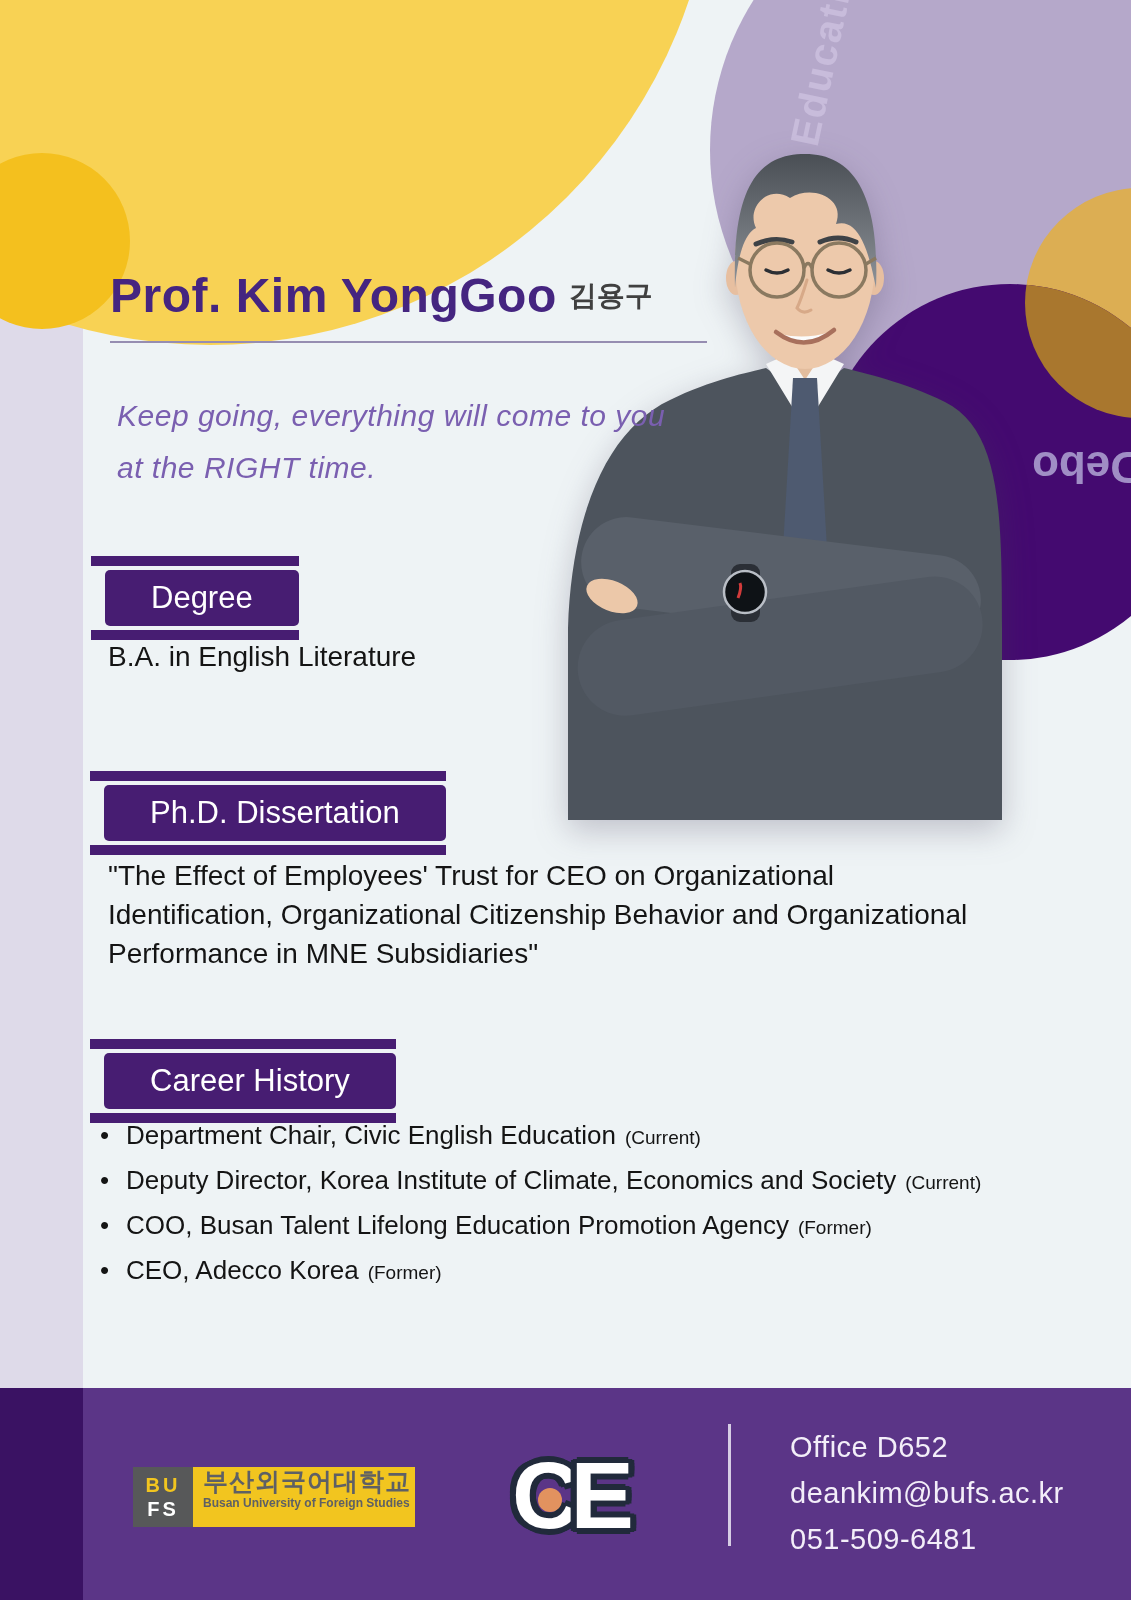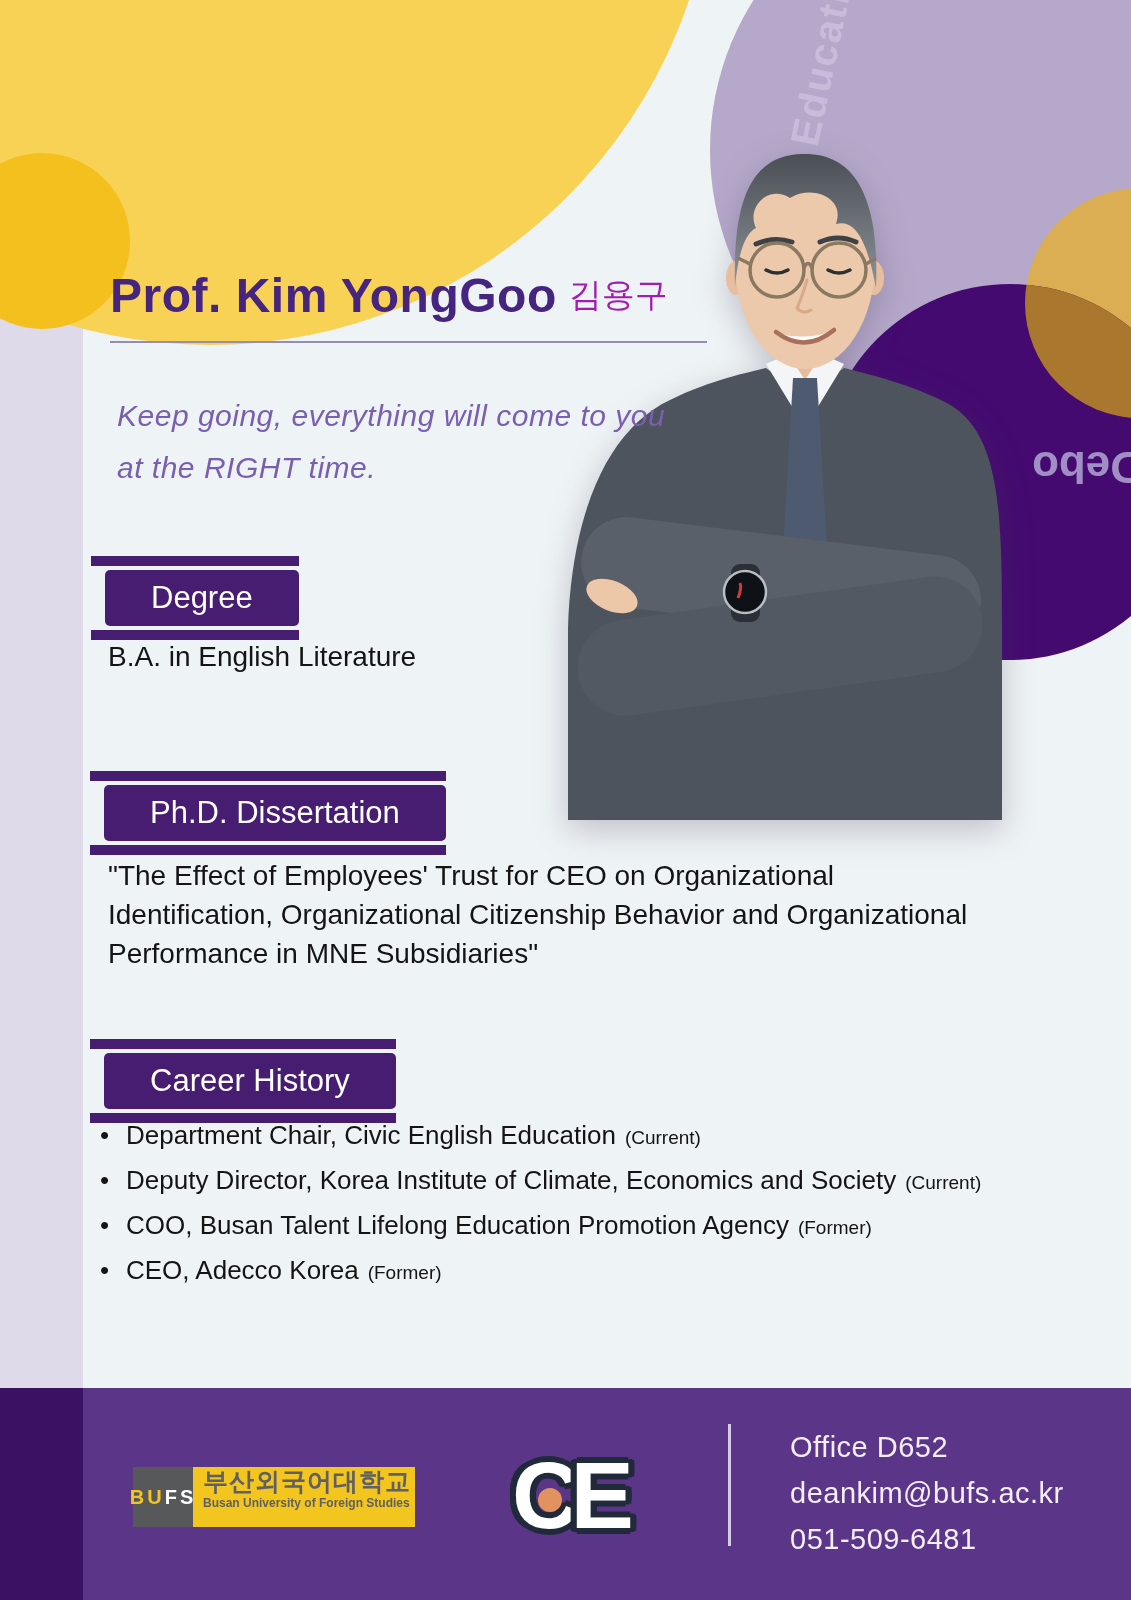--- a/index.html
+++ b/index.html
@@ -17,21 +17,21 @@
             white-space:nowrap;transform:rotate(-78deg);transform-origin:left bottom;letter-spacing:2px;}
   .gold-circle{left:1025px;top:188px;width:230px;height:230px;background:#dcae53;}
   .purple-circle{left:822px;top:284px;width:376px;height:376px;background:#440a70;overflow:hidden;}
   .brown-overlap{position:absolute;left:203px;top:-96px;width:230px;height:230px;border-radius:50%;background:#a9772e;}
   .debo{position:absolute;left:210px;top:158px;font-size:44px;font-weight:800;color:#a08ec5;
         transform:rotate(180deg);white-space:nowrap;}
 
   
   .title-row{left:110px;top:268px;display:flex;align-items:center;gap:12px;}
   .title-en{font-size:48px;font-weight:800;color:#452580;letter-spacing:.5px;}
-  .title-kr{font-size:33px;font-weight:400;color:#a21caf;}
+  .title-kr{font-size:28px;font-weight:700;color:#404040;}
   .title-rule{left:110px;top:341px;width:597px;height:2px;background:#968db1;}
 
   .quote{left:117px;top:390px;font-size:30px;font-style:italic;color:#7a5fb0;line-height:52px;letter-spacing:.5px;}
 
   
   .badge{position:absolute;display:inline-flex;flex-direction:column;gap:4px;align-items:flex-end;}
   .badge-bar{height:10px;background:#471d72;width:calc(100% + 14px);}
   .badge-bar.top{margin-left:-4px;}
   .badge-bar.bot{margin-left:-10px;}
   .badge-box{background:#471d72;color:#ffffff;font-size:31px;padding:10px 46px;border-radius:5px;
@@ -42,21 +42,21 @@
   .diss-lines{left:108px;top:856px;font-size:28px;line-height:39px;}
   .career-list{left:100px;top:1114px;font-size:26px;line-height:42px;}
   .career-row{display:flex;align-items:baseline;}
   .career-row .bullet{width:26px;font-size:26px;}
   .career-row .status{font-size:19px;margin-left:9px;}
 
   
   .footer{left:0;top:1388px;width:1131px;height:212px;background:#5b3587;}
   .footer-dark{left:0;top:1388px;width:83px;height:212px;background:#3a1263;}
   .bufs{left:133px;top:1467px;display:flex;}
-  .bufs-gray{width:60px;height:60px;background:#575859;display:flex;flex-direction:row;
+  .bufs-gray{width:60px;height:60px;background:#575859;display:flex;flex-direction:column;
              justify-content:center;align-items:center;}
   .bufs-gray .r1{color:#f2c51f;font-size:20px;font-weight:800;letter-spacing:3px;line-height:24px;}
   .bufs-gray .r2{color:#ffffff;font-size:20px;font-weight:800;letter-spacing:3px;line-height:24px;}
   .bufs-yellow{width:212px;height:60px;background:#f2c51f;display:flex;flex-direction:column;
                justify-content:flex-start;padding-left:10px;box-sizing:content-box;}
   .bufs-kr{font-size:25px;font-weight:800;color:#5e6065;letter-spacing:1px;line-height:28px;}
   .bufs-en{font-size:12px;font-weight:700;color:#5e6065;line-height:16px;}
   .ce{left:512px;top:1440px;width:160px;height:120px;}
   .ce-text{font-size:95px;font-weight:900;color:#ffffff;letter-spacing:-10px;line-height:110px;
     text-shadow:6px 0 0 #212a3b,-6px 0 0 #212a3b,0 6px 0 #212a3b,0 -6px 0 #212a3b,

